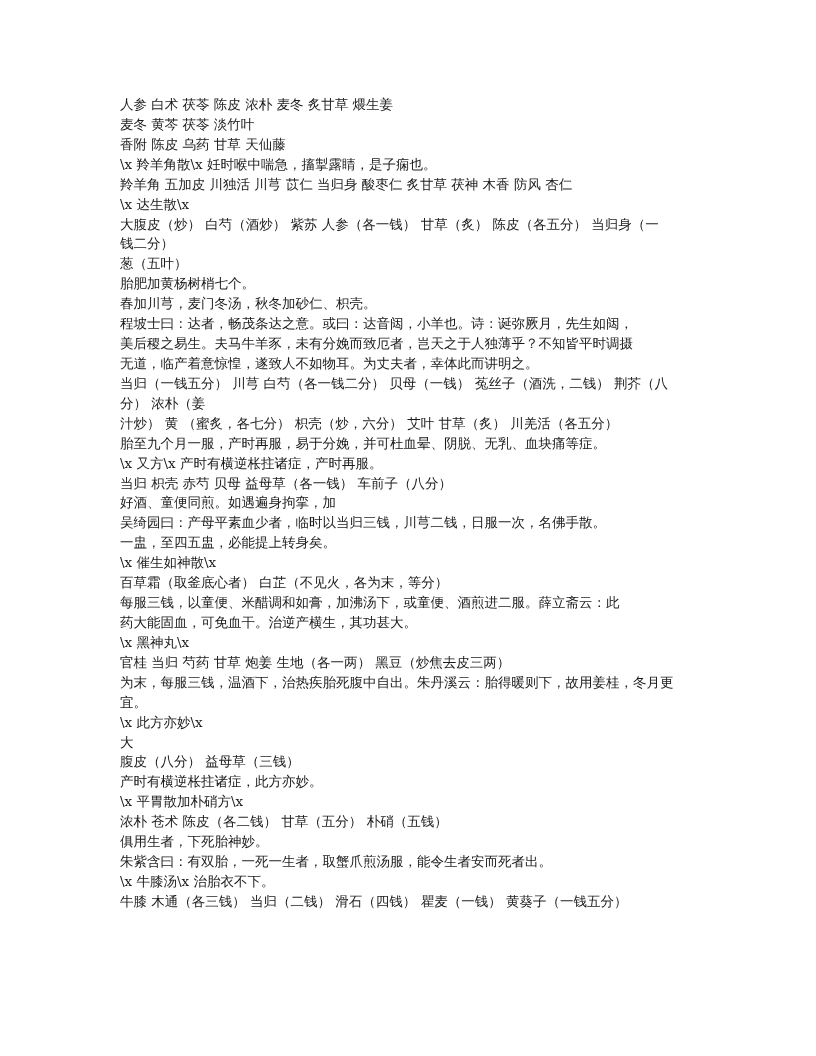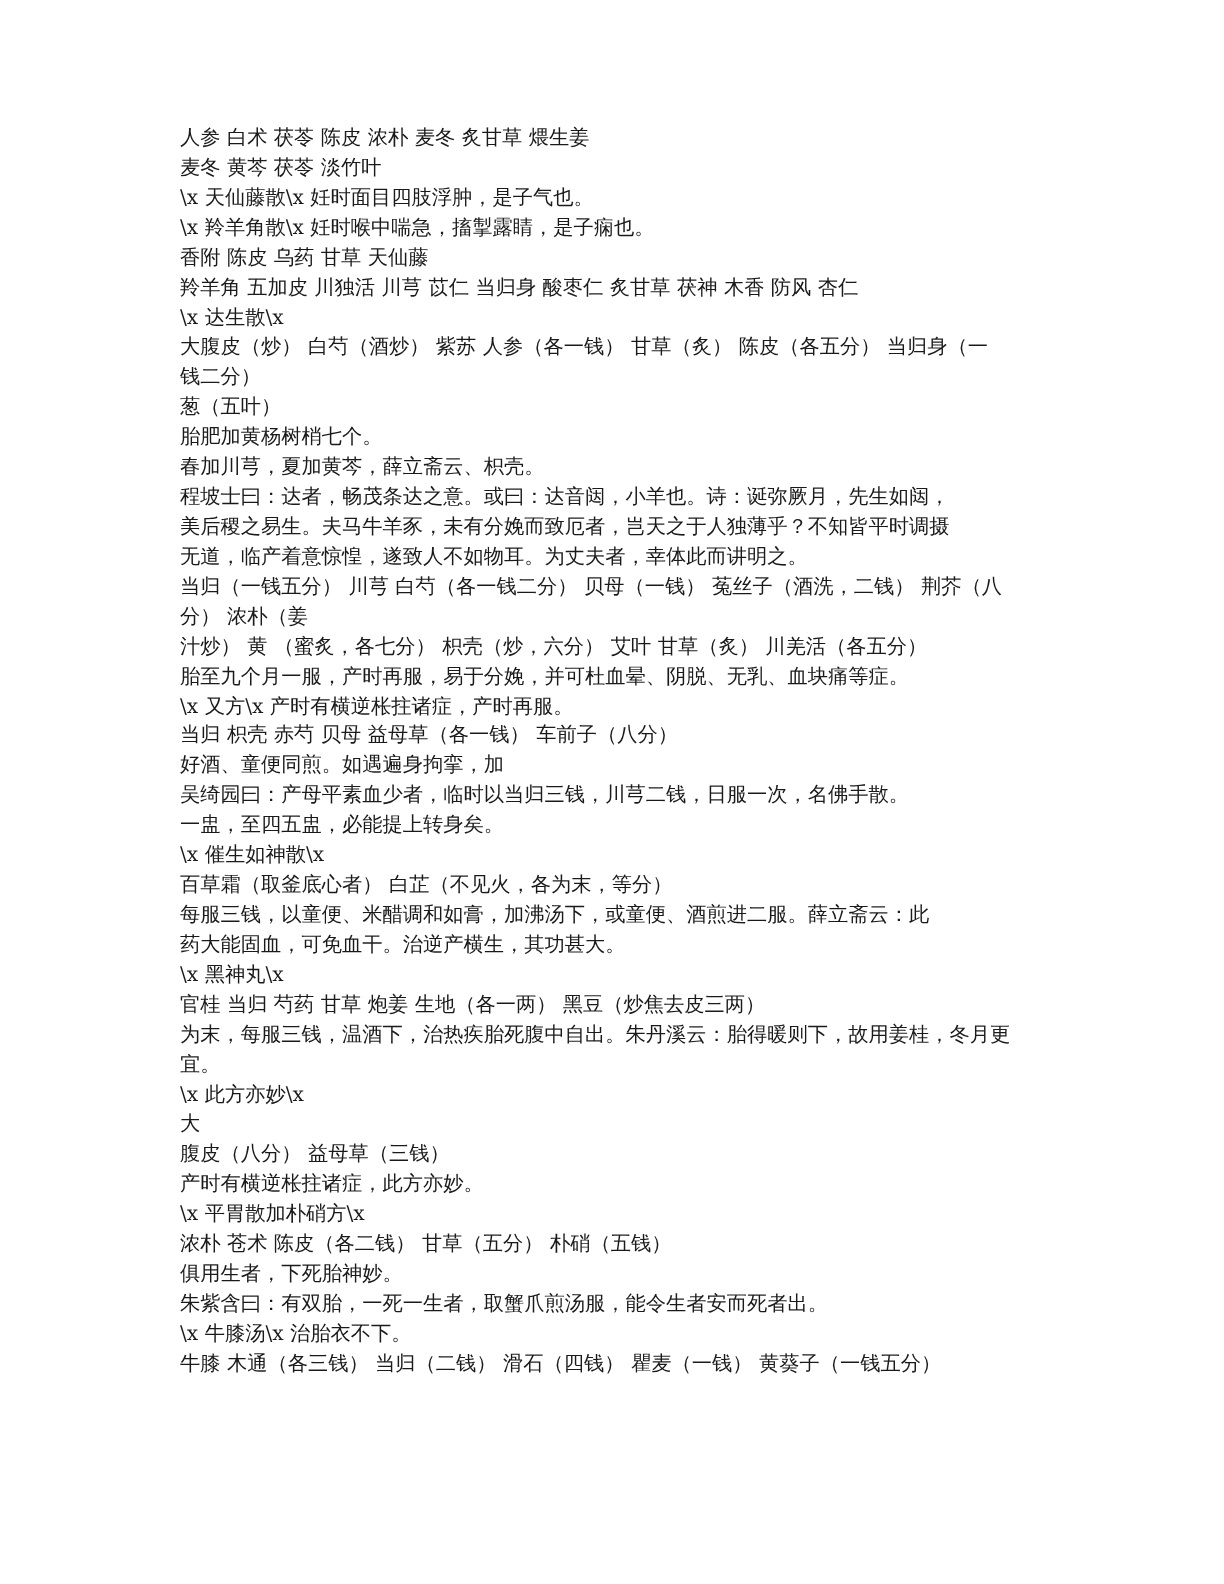--- a/index.html
+++ b/index.html
@@ -9,48 +9,47 @@
     }
     body {
       width: 816px;
       height: 1056px;
       position: relative;
       overflow: hidden;
     }
     .page {
       position: absolute;
       left: 120px;
-      top: 83px;
+      top: 95px;
       width: 580px;
       font-family: "DejaVu Serif", "Liberation Serif", serif;
       font-size: 13.5px;
       color: #1a1a1a;
     }
     .line {
       height: 19.93px;
       line-height: 19.93px;
       white-space: nowrap;
     }
   </style>
 </head>
 <body>
 
 <div class="page">
   <div class="line">人参 白术 茯苓 陈皮 浓朴 麦冬 炙甘草 煨生姜</div>
   <div class="line">麦冬 黄芩 茯苓 淡竹叶</div>
-  <div class="line">\x 天仙藤散\x 妊时面目四肢浮肿，是子气也。</div>
+  <div class="line">香附 陈皮 乌药 甘草 天仙藤</div>
   <div class="line">\x 羚羊角散\x 妊时喉中喘急，搐掣露睛，是子痫也。</div>
-  <div class="line">香附 陈皮 乌药 甘草 天仙藤</div>
   <div class="line">羚羊角 五加皮 川独活 川芎 苡仁 当归身 酸枣仁 炙甘草 茯神 木香 防风 杏仁</div>
   <div class="line">\x 达生散\x</div>
   <div class="line">大腹皮（炒） 白芍（酒炒） 紫苏 人参（各一钱） 甘草（炙） 陈皮（各五分） 当归身（一</div>
   <div class="line">钱二分）</div>
   <div class="line">葱（五叶）</div>
   <div class="line">胎肥加黄杨树梢七个。</div>
-  <div class="line">春加川芎，夏加黄芩，薛立斋云、枳壳。</div>
+  <div class="line">春加川芎，麦门冬汤，秋冬加砂仁、枳壳。</div>
   <div class="line">程坡士曰：达者，畅茂条达之意。或曰：达音闼，小羊也。诗：诞弥厥月，先生如闼，</div>
   <div class="line">美后稷之易生。夫马牛羊豕，未有分娩而致厄者，岂天之于人独薄乎？不知皆平时调摄</div>
   <div class="line">无道，临产着意惊惶，遂致人不如物耳。为丈夫者，幸体此而讲明之。</div>
   <div class="line">当归（一钱五分） 川芎 白芍（各一钱二分） 贝母（一钱） 菟丝子（酒洗，二钱） 荆芥（八</div>
   <div class="line">分） 浓朴（姜</div>
   <div class="line">汁炒） 黄 （蜜炙，各七分） 枳壳（炒，六分） 艾叶 甘草（炙） 川羌活（各五分）</div>
   <div class="line">胎至九个月一服，产时再服，易于分娩，并可杜血晕、阴脱、无乳、血块痛等症。</div>
   <div class="line">\x 又方\x 产时有横逆枨拄诸症，产时再服。</div>
   <div class="line">当归 枳壳 赤芍 贝母 益母草（各一钱） 车前子（八分）</div>
   <div class="line">好酒、童便同煎。如遇遍身拘挛，加</div>

